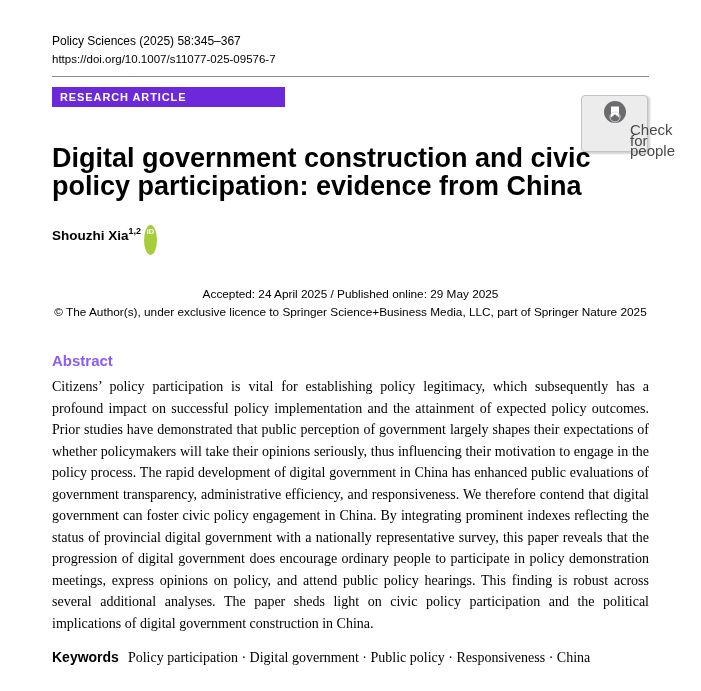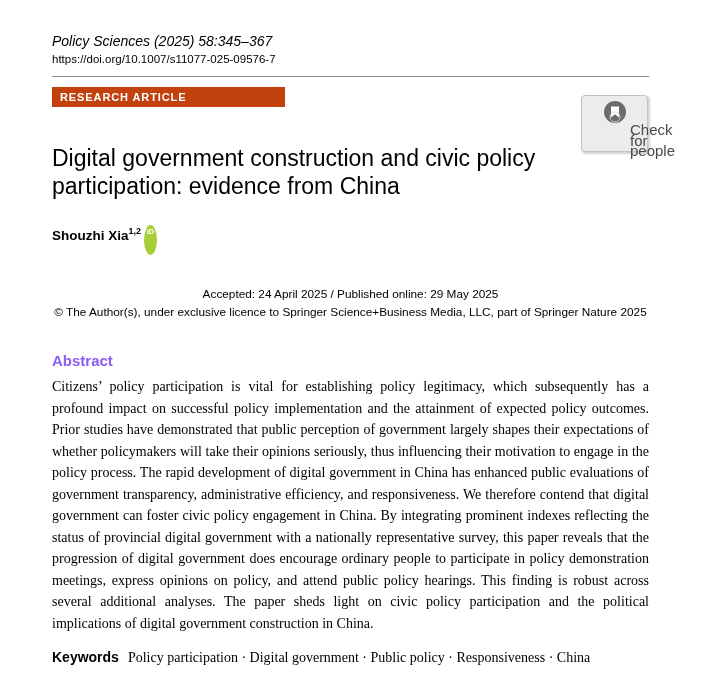--- a/index.html
+++ b/index.html
@@ -6,45 +6,45 @@
   html, body { background: #ffffff; }
   body {
     width: 701px; height: 691px;
     font-family: "Liberation Sans", sans-serif;
     color: #111111;
     position: relative;
     overflow: hidden;
   }
   .content { position: relative; padding: 33px 52px 0 52px; width: 701px; }
 
-  .journal-line { font-size: 14px; line-height: 16px; color: #000; font-style: italic; }
+  .journal-line { font-size: 12px; line-height: 16px; color: #000; }
   .doi-line {
     font-size: 11.5px; line-height: 16px; color: #000;
     text-decoration: none; display: inline-block; cursor: pointer;
   }
   .rule { border: none; border-top: 1px solid #8c8c8c; margin: 9px 0 10px 0; }
 
   .banner {
-    display: inline-block; background: #c2410c; color: #ffffff;
+    display: inline-block; background: #6d28d9; color: #ffffff;
     font-weight: bold; font-size: 11px; letter-spacing: 0.9px;
     padding: 4px 8px 4px 8px; width: 233px;
   }
 
   .badge {
     position: absolute; top: 95px; right: 53px;
     width: 67px; height: 57px;
     background: #ececec; border: 1px solid #c3c3c3; border-radius: 4px;
     text-align: center; box-shadow: 1.5px 1.5px 2px rgba(0,0,0,0.18);
     cursor: pointer;
   }
   .badge-circle { width: 22px; height: 22px; margin: 5px auto 2px auto; }
   .badge-text { font-size: 15px; line-height: 10.5px; color: #4a4a4a; padding-left: 48px; }
 
   h1.title {
-    font-size: 23px; line-height: 28px; font-weight: normal;
+    font-size: 27px; line-height: 28px; font-weight: bold;
     color: #000; margin-top: 37px; max-width: 540px;
   }
 
   .author-line { margin-top: 25px; font-size: 13.5px; font-weight: bold; color: #000; }
   sup.affil { font-size: 9px; font-weight: bold; vertical-align: super; text-align: right; }
   .orcid {
     display: inline-block; width: 13px; height: 30px; border-radius: 50%;
     background: #a6ce39; color: #fff; font-size: 7.5px; font-weight: bold;
     text-align: center; line-height: 13px; vertical-align: super;
     margin-left: 3px; cursor: pointer;

